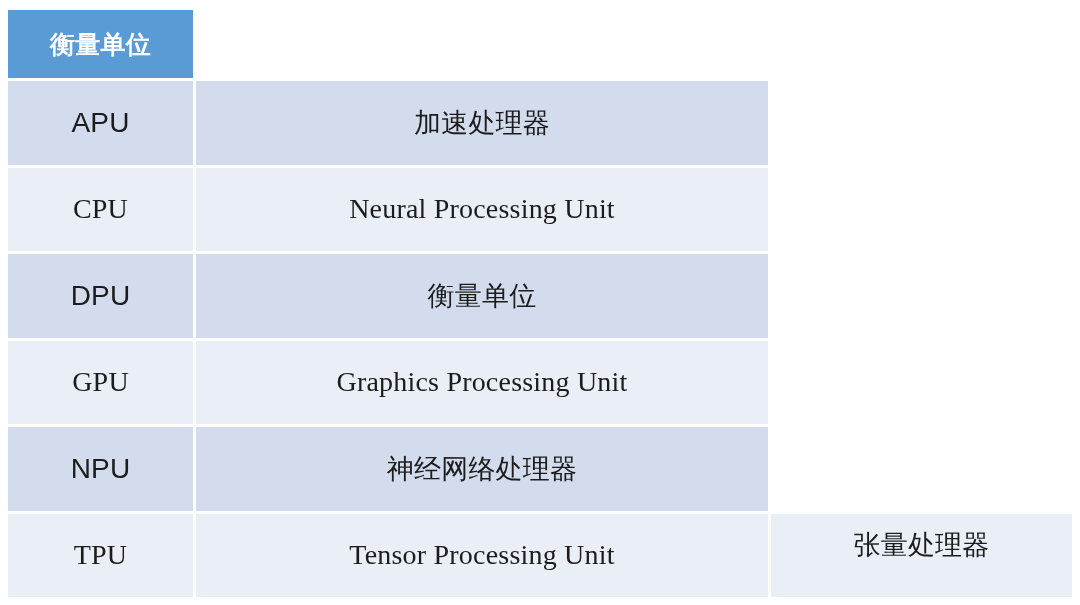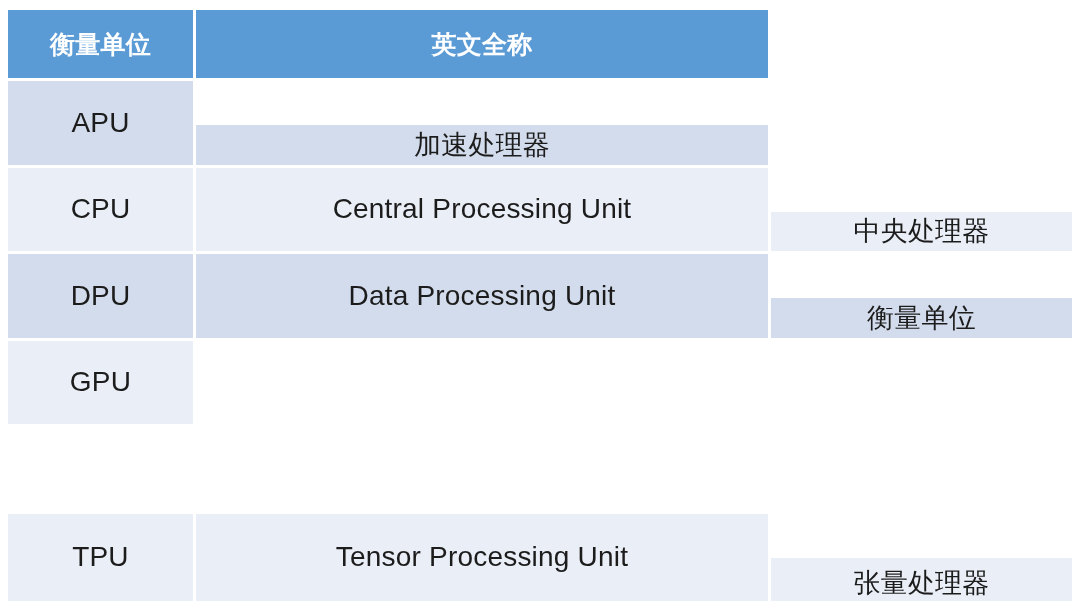--- a/index.html
+++ b/index.html
@@ -44,56 +44,56 @@
     letter-spacing:0.2px;
     white-space:nowrap;
   }
   .header-row .cell{
     background:var(--header-bg);
     color:var(--header-text);
     font-size:25px;
     font-weight:700;
   }
   .row.odd  .cell{background:var(--row-odd);}
-  .row.even .cell{background:var(--row-even);}
-  .cell.cn{font-size:27px;margin-top:44px;}
-  .cell.raised{align-items:flex-start; padding-top:7px;}
+  .row.even .cell{background:var(--row-even);font-family:Liberation Serif, serif;}
+  .cell.cn{font-size:27px;}
+  .cell.raised{align-items:flex-start; padding-top:13px;}
 </style>
 </head>
 <body>
 
 <div class="table">
 
   <div class="row header-row">
     <div class="cell">衡量单位</div>
-    <div class="cell">英文全称</div>
   </div>
 
   <div class="row odd">
     <div class="cell">APU</div>
     <div class="cell cn">加速处理器</div>
   </div>
 
   <div class="row even">
     <div class="cell">CPU</div>
-    <div class="cell">Central Processing Unit</div>
-    <div class="cell cn">中央处理器</div>
+    <div class="cell">Neural Processing Unit</div>
   </div>
 
   <div class="row odd">
     <div class="cell">DPU</div>
-    <div class="cell">Data Processing Unit</div>
     <div class="cell cn">衡量单位</div>
   </div>
 
   <div class="row even">
     <div class="cell">GPU</div>
+    <div class="cell">Graphics Processing Unit</div>
   </div>
 
   <div class="row odd">
+    <div class="cell">NPU</div>
+    <div class="cell cn">神经网络处理器</div>
   </div>
 
   <div class="row even">
     <div class="cell">TPU</div>
     <div class="cell">Tensor Processing Unit</div>
     <div class="cell cn raised">张量处理器</div>
   </div>
 
 </div>
 

